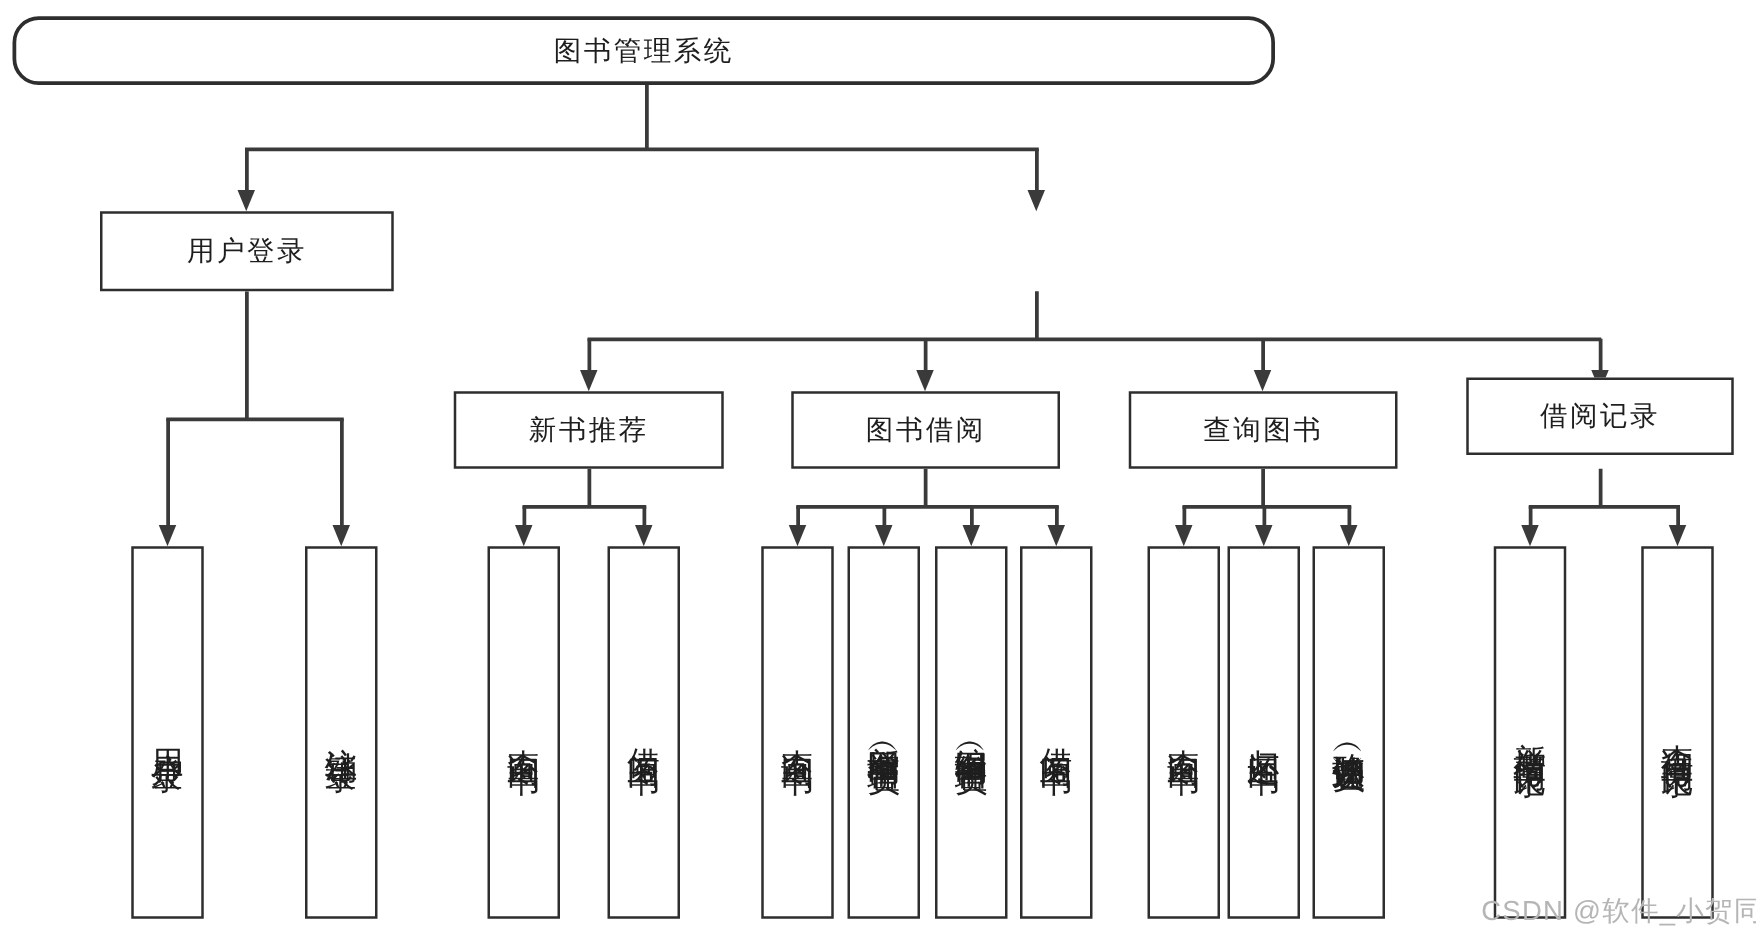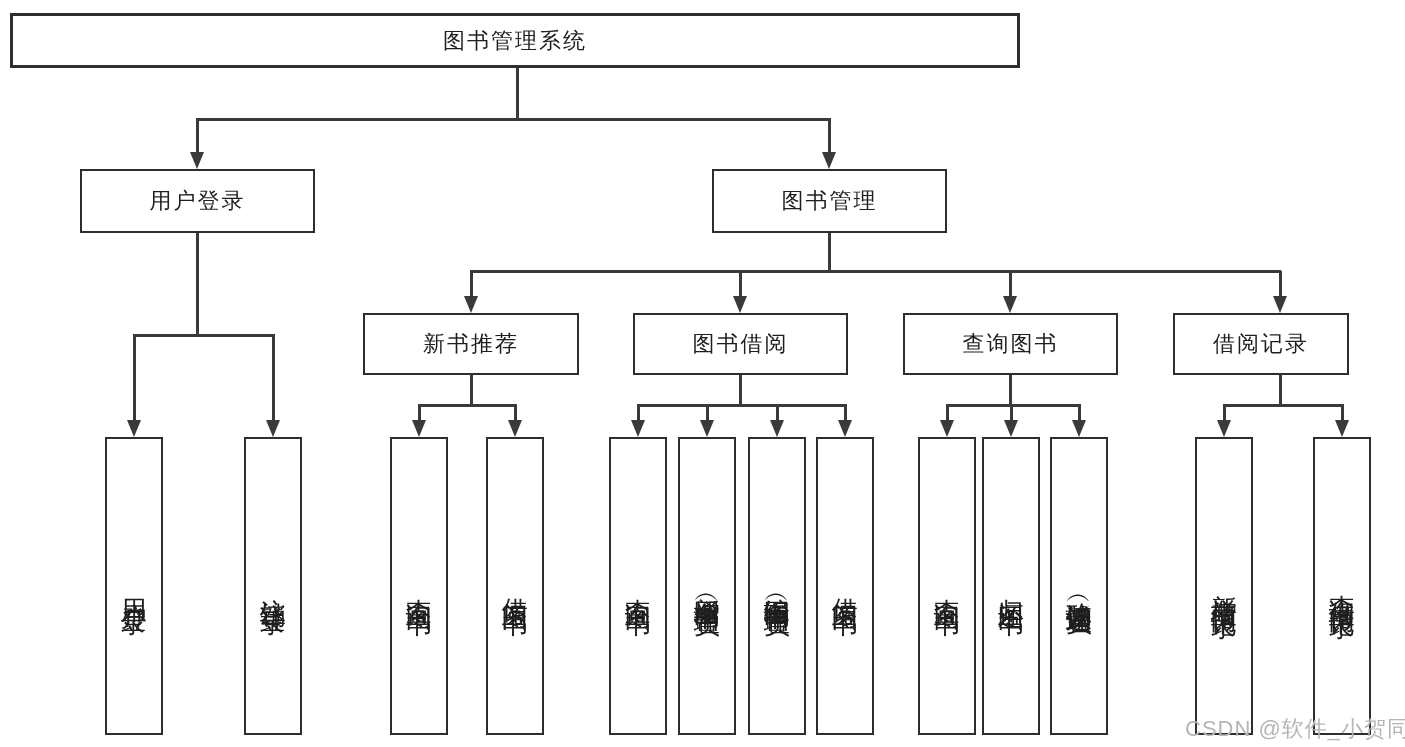--- a/index.html
+++ b/index.html
@@ -9,21 +9,21 @@
     font-family:"Liberation Sans", sans-serif;
     overflow:hidden;
   }
   .hbox {
     position:absolute; box-sizing:border-box;
     border:2.5px solid var(--border,#2e2e2e);
     background:#fff; color:var(--text,#1e1e1e);
     display:flex; align-items:center; justify-content:center;
     font-size:22px; letter-spacing:2px; z-index:2;
   }
-  .hbox.root { border-width:3px; }
+  .hbox.root { border-width:3px;border-radius:21px; }
   .vbox {
     position:absolute; box-sizing:border-box;
     top:437px; width:58px; height:298px;
     border:2.5px solid var(--border,#2e2e2e);
     background:#fff; color:var(--text,#1e1e1e);
     display:flex; align-items:center; justify-content:center;
     writing-mode:vertical-rl; text-orientation:mixed;
     font-size:26px; letter-spacing:4px; line-height:1.1; z-index:2;
   }
   .vline, .hline { position:absolute; background:var(--line,#3a3a3a); z-index:1; }
@@ -55,23 +55,20 @@
   </div>
 
   <div class="vline" style="left:515.5px;top:68px;height:51px"></div>
   <div class="hline" style="left:195.5px;top:117.5px;width:635px"></div>
   <div class="varrow" style="left:190px;top:119px;height:50px"></div>
   <div class="varrow" style="left:822px;top:119px;height:50px"></div>
 
   <div class="hbox" style="left:80px;top:169px;width:235px;height:64px">
     <span>用户登录</span>
   </div>
-  <div class="hbox" style="left:712px;top:169px;width:235px;height:64px">
-    <span>图书管理</span>
-  </div>
 
   <div class="vline" style="left:195.5px;top:233px;height:102px"></div>
   <div class="hline" style="left:132.5px;top:333.5px;width:142px"></div>
   <div class="varrow" style="left:127px;top:335px;height:102px"></div>
   <div class="varrow" style="left:266px;top:335px;height:102px"></div>
 
   <div class="vline" style="left:827.5px;top:233px;height:38px"></div>
   <div class="hline" style="left:469.5px;top:269.5px;width:811px"></div>
   <div class="varrow" style="left:464px;top:271px;height:42px"></div>
   <div class="varrow" style="left:733px;top:271px;height:42px"></div>
@@ -80,21 +77,21 @@
 
   <div class="hbox" style="left:363px;top:313px;width:216px;height:62px">
     <span>新书推荐</span>
   </div>
   <div class="hbox" style="left:633px;top:313px;width:215px;height:62px">
     <span>图书借阅</span>
   </div>
   <div class="hbox" style="left:903px;top:313px;width:215px;height:62px">
     <span>查询图书</span>
   </div>
-  <div class="hbox" style="left:1173px;top:313px;width:176px;height:62px">
+  <div class="hbox" style="left:1173px;top:302px;width:214px;height:62px">
     <span>借阅记录</span>
   </div>
 
   <div class="vline" style="left:469.5px;top:375px;height:30px"></div>
   <div class="hline" style="left:417.5px;top:403.5px;width:99px"></div>
   <div class="varrow" style="left:412px;top:405px;height:32px"></div>
   <div class="varrow" style="left:508px;top:405px;height:32px"></div>
 
   <div class="vline" style="left:738.5px;top:375px;height:30px"></div>
   <div class="hline" style="left:636.5px;top:403.5px;width:210px"></div>

